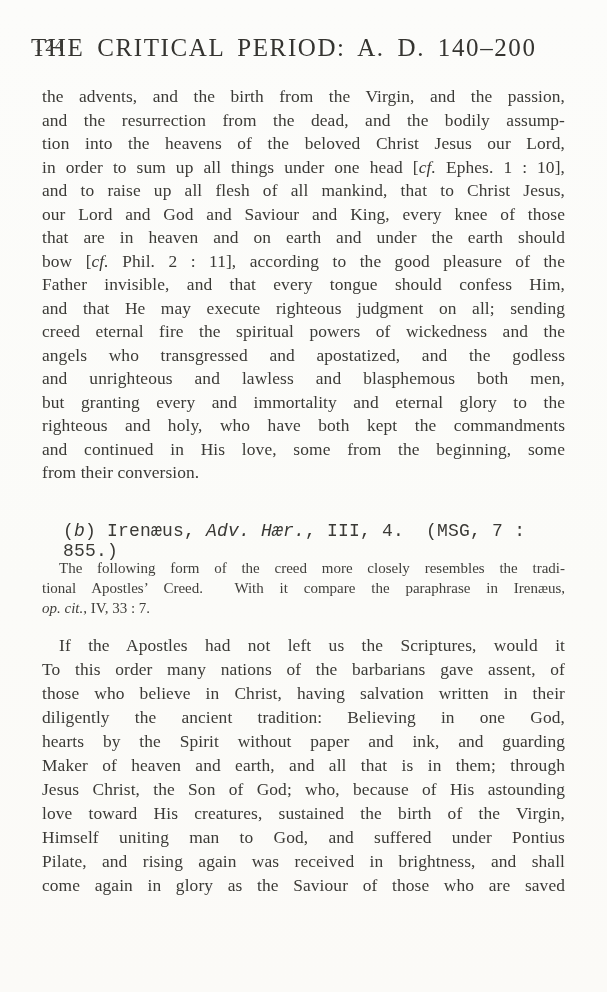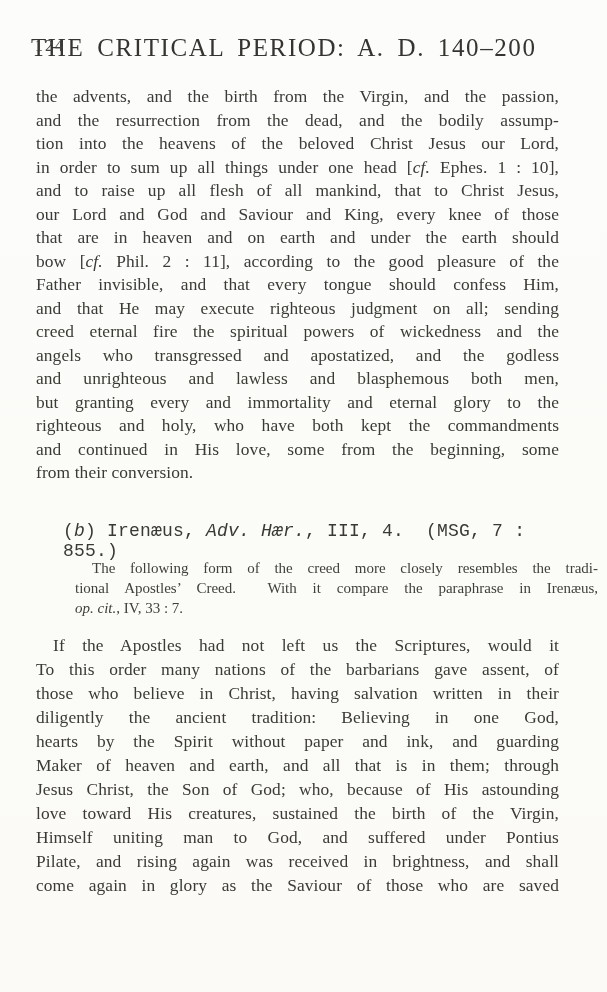--- a/index.html
+++ b/index.html
@@ -27,35 +27,34 @@
   .title {
     padding-right: 34px;
     font-size: 25px;
     letter-spacing: 1.6px;
     word-spacing: 5px;
     color: #353430;
     white-space: nowrap;
   }
   .textblock {
     position: absolute;
-    left: 36px; width: 523px;
+    left: 42px; width: 523px;
   }
   .para {
     font-size: 17.4px;
     line-height: 23.5px;
     letter-spacing: 0.1px;
   }
   .para1 { top: 85px; }
   .para2 { top: 633px; line-height: 24px; }
   .note {
     top: 559px;
     font-size: 15px;
     line-height: 19.9px;
     color: #403f3b;
-    margin-left: 39px;
   }
   .line {
     text-align: justify;
     text-align-last: justify;
   }
   .para-ends .line:last-child { text-align-last: left; }
   .indent-first .line:first-child { text-indent: 17px; }
   .citation {
     position: absolute;
     left: 63px; top: 521px; width: 502px;

